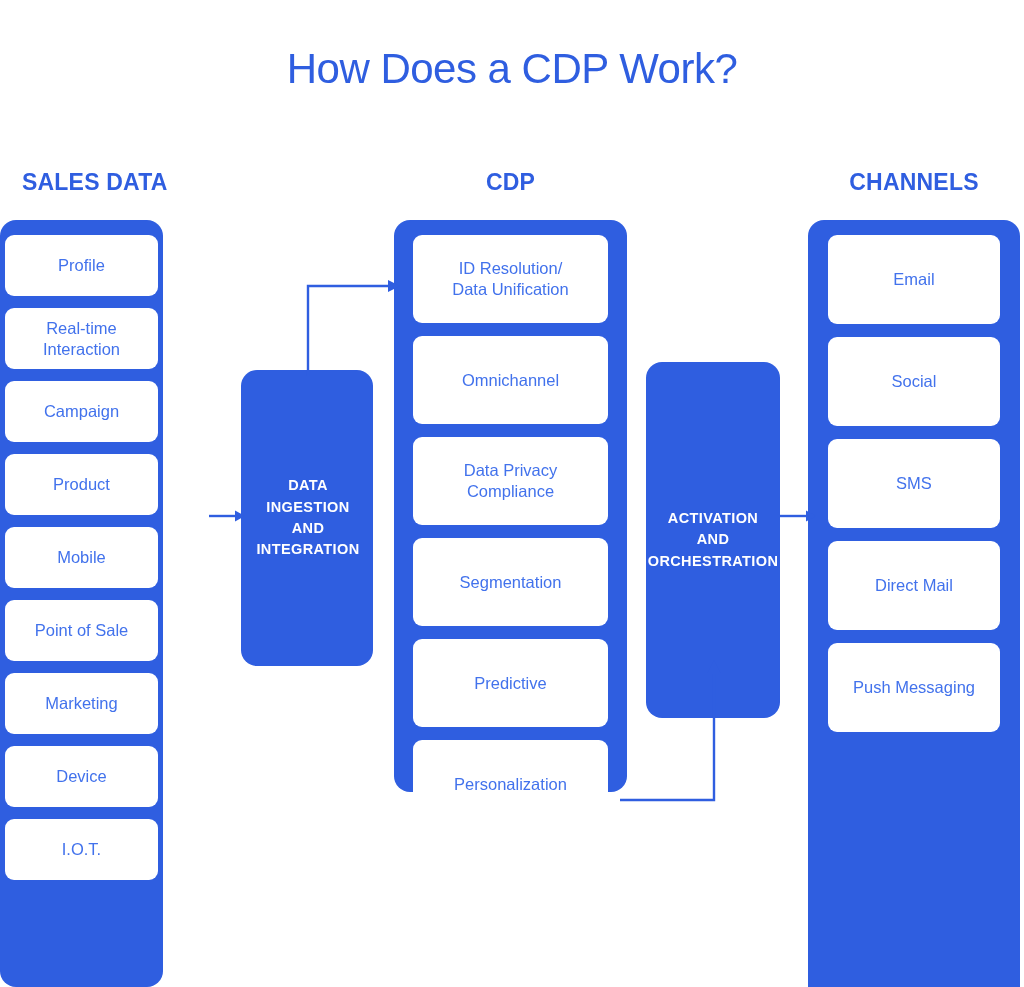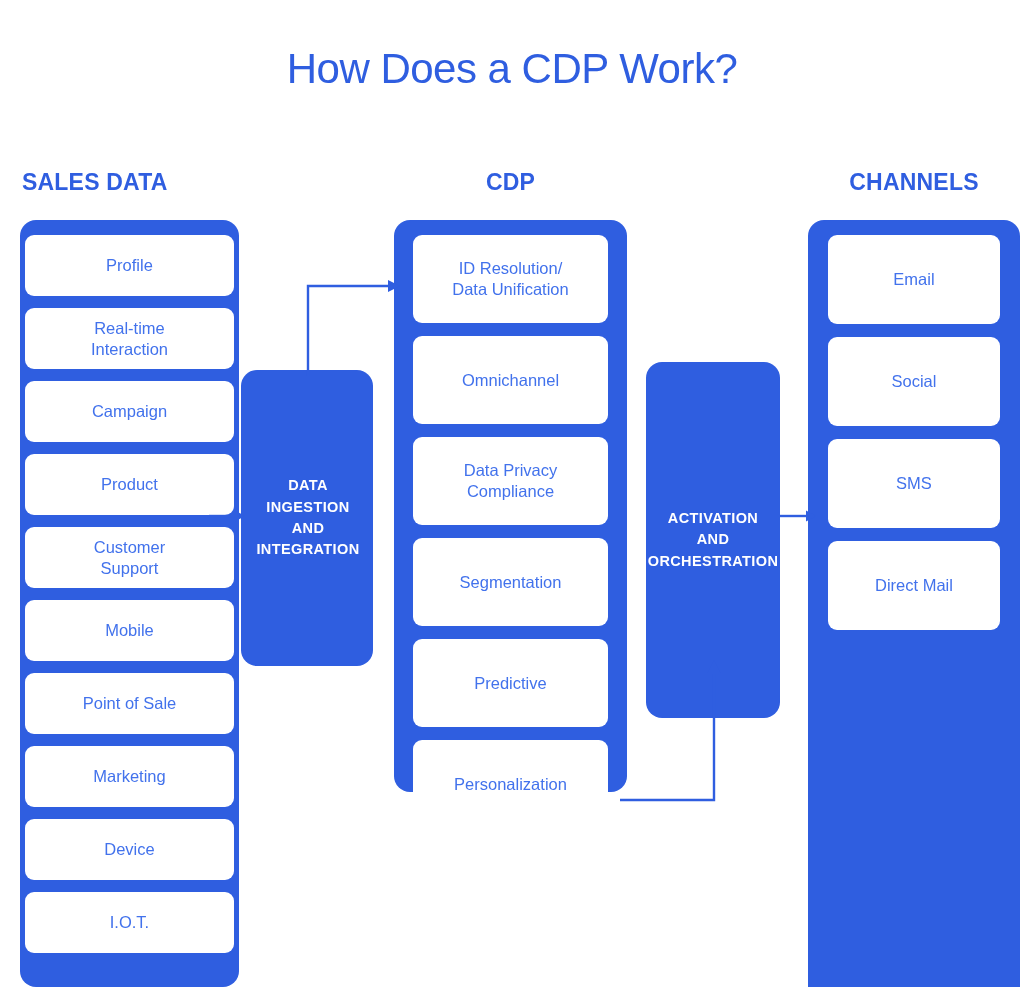--- a/index.html
+++ b/index.html
@@ -46,21 +46,21 @@
 
   
   .stack {
     position: absolute;
     background: #2f5ee0;
     border-radius: 16px;
     box-sizing: border-box;
     display: flex;
     flex-direction: column;
   }
-  #stack-sales    { left: 20px;   top: 220px; width: 219px; height: 767px; padding: 15px 5px; }
+  #stack-sales    { left: 0;   top: 220px; width: 163px; height: 767px; padding: 15px 5px; }
   #stack-cdp      { left: 394px; top: 220px; width: 233px; height: 572px; padding: 15px 19px; }
   #stack-channels { left: 808px; top: 220px; width: 212px; height: 814px; padding: 15px 20px; }
 
   
   .card {
     background: #ffffff;
     border-radius: 9px;
     color: #4272ec;
     font-size: 16.5px;
     line-height: 1.25;
@@ -116,22 +116,20 @@
 <div class="col-header" id="header-sales">SALES DATA</div>
 <div class="col-header" id="header-cdp">CDP</div>
 <div class="col-header" id="header-chan">CHANNELS</div>
 
 <div class="stack" id="stack-sales">
   <div class="card">Profile</div>
   <div class="card">Real-time
 Interaction</div>
   <div class="card">Campaign</div>
   <div class="card">Product</div>
-  <div class="card">Customer
-Support</div>
   <div class="card">Mobile</div>
   <div class="card">Point of Sale</div>
   <div class="card">Marketing</div>
   <div class="card">Device</div>
   <div class="card">I.O.T.</div>
 </div>
 
 <div class="stack" id="stack-cdp">
   <div class="card">ID Resolution/
 Data Unification</div>
@@ -141,20 +139,21 @@
   <div class="card">Segmentation</div>
   <div class="card">Predictive</div>
   <div class="card">Personalization</div>
 </div>
 
 <div class="stack" id="stack-channels">
   <div class="card">Email</div>
   <div class="card">Social</div>
   <div class="card">SMS</div>
   <div class="card">Direct Mail</div>
+  <div class="card">Push Messaging</div>
 </div>
 
 <div class="process-block" id="block-ingestion">DATA
 INGESTION
 AND
 INTEGRATION</div>
 
 <div class="process-block" id="block-activation">ACTIVATION
 AND
 ORCHESTRATION</div>

